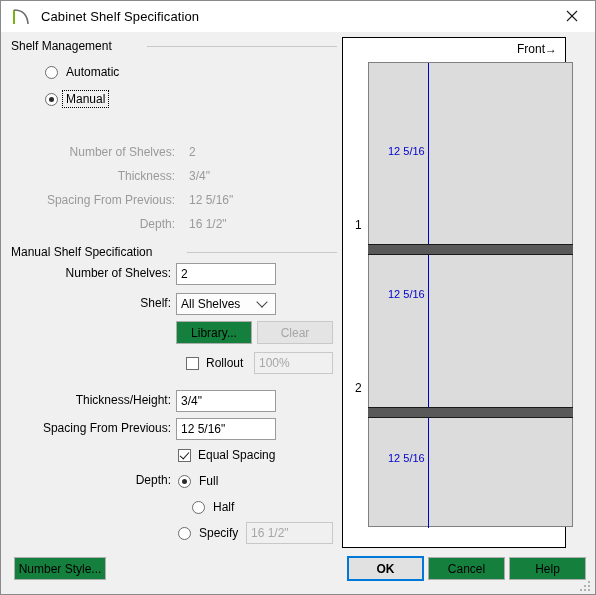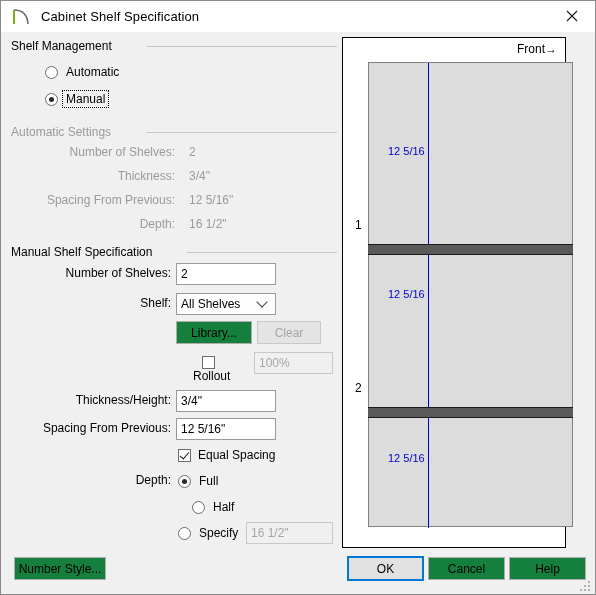--- a/index.html
+++ b/index.html
@@ -207,20 +207,21 @@
     color: #000;
     display: flex;
     align-items: center;
     justify-content: center;
     height: 23px;
   }
   .btn.disabled { color: #a6a6a6; border-color: #c8c8c8; background: #e4e4e4; }
   .btn.default {
     border: 2px solid #0078d7;
     background: #e1e1e1;
+    font-weight: bold;
   }
 
   
   #preview {
     position: absolute;
     left: 341px; top: 36px;
     width: 224px; height: 511px;
     background: #ffffff;
     border: 1px solid #000000;
     box-sizing: border-box;
@@ -321,26 +322,20 @@
     <div class="row" style="left:44px; top:33px;">
       <span class="radio"></span>
       <span class="radio-label">Automatic</span>
     </div>
 
     <div class="row" style="left:44px; top:60px;">
       <span class="radio checked"></span>
       <span class="radio-label focus">Manual</span>
     </div>
 
-    <div class="group" style="top:92px;">
-      <div class="group-head">
-        <span class="group-title disabled">Automatic Settings</span>
-        <span class="group-rule"></span>
-      </div>
-    </div>
 
     <div class="row" style="left:44px; top:113px; width:290px;">
       <span class="lbl disabled" style="width:130px;">Number of Shelves:</span>
       <span class="val" style="margin-left:14px;">2</span>
     </div>
 
     <div class="row" style="left:44px; top:137px; width:290px;">
       <span class="lbl disabled" style="width:130px;">Thickness:</span>
       <span class="val" style="margin-left:14px;">3/4"</span>
     </div>
@@ -371,23 +366,23 @@
 
     <div class="row" style="left:44px; top:264px;">
       <span class="lbl" style="width:126px;">Shelf:</span>
     </div>
     <div class="combo" style="position:absolute; left:175px; top:261px; width:100px;">
       <span>All Shelves</span>
       <span class="chev"></span>
     </div>
 
     <div class="btn" style="position:absolute; left:175px; top:289px; width:76px;">Library...</div>
-    <div class="btn disabled" style="position:absolute; left:256px; top:289px; width:64px;">Clear</div>
-
-    <div class="row" style="left:185px; top:324px;flex-direction:column;">
+    <div class="btn disabled" style="position:absolute; left:256px; top:289px; width:76px;">Clear</div>
+
+    <div class="row" style="left:185px; top:324px;">
       <span class="cbox"></span>
       <span class="cbox-label">Rollout</span>
     </div>
     <div class="tinput disabled" style="position:absolute; left:253px; top:320px; width:79px;">
       <span>100%</span>
     </div>
 
     <div class="row" style="left:44px; top:361px;">
       <span class="lbl" style="width:126px;">Thickness/Height:</span>
     </div>

